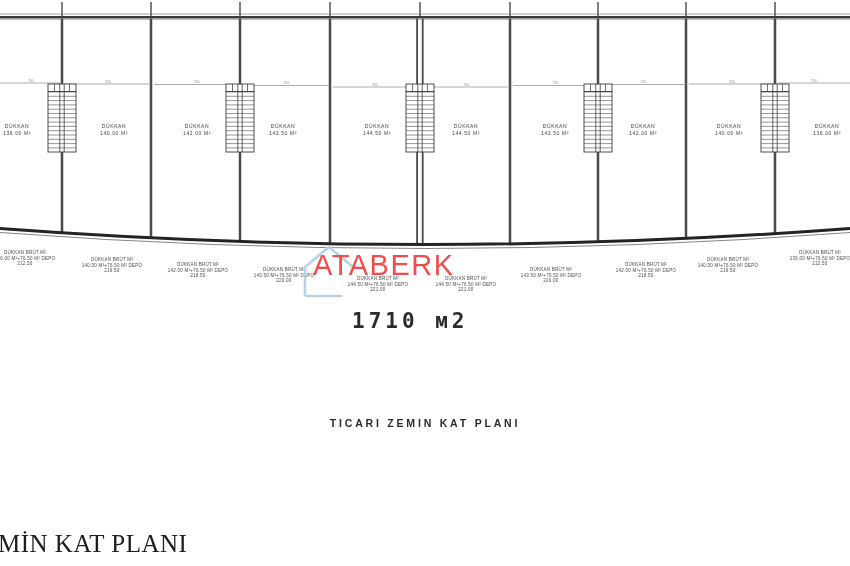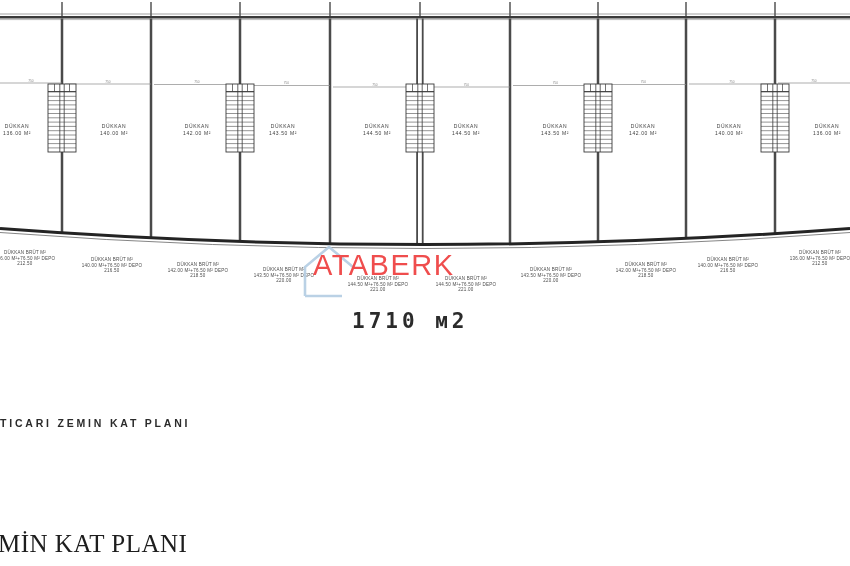--- a/index.html
+++ b/index.html
@@ -21,21 +21,21 @@
   .watermark .wm-text{
     position:absolute;left:17px;top:10px;font-size:29px;letter-spacing:1.5px;
     color:#ef4444;font-weight:400;white-space:nowrap;
   }
   .total-area{
     position:absolute;left:352px;top:309px;color:#2b2b2b;
     font-family:"DejaVu Sans Mono",monospace;font-weight:bold;
     font-size:21px;letter-spacing:4px;white-space:nowrap;
   }
   .plan-title{
-    position:absolute;left:0;top:417px;width:850px;text-align:left;
+    position:absolute;left:0;top:417px;width:850px;text-align:center;
     color:#2b2b2b;font-size:10.5px;font-weight:bold;letter-spacing:2.8px;white-space:nowrap;
   }
   .bottom-caption{
     position:absolute;left:-2px;top:530px;
     font-family:"Liberation Serif",serif;font-size:25px;color:#1d1d1d;
     letter-spacing:0.5px;white-space:nowrap;
   }
 </style>
 </head>
 <body>

